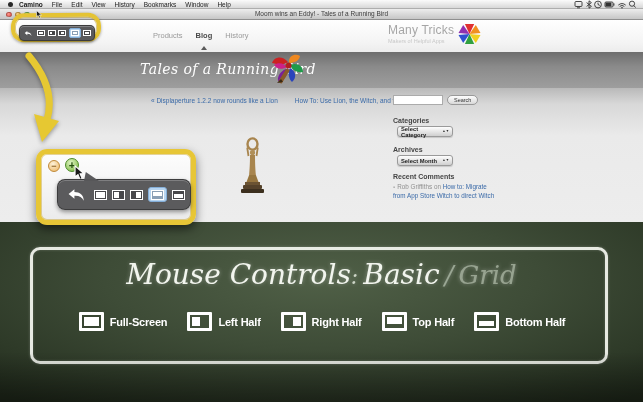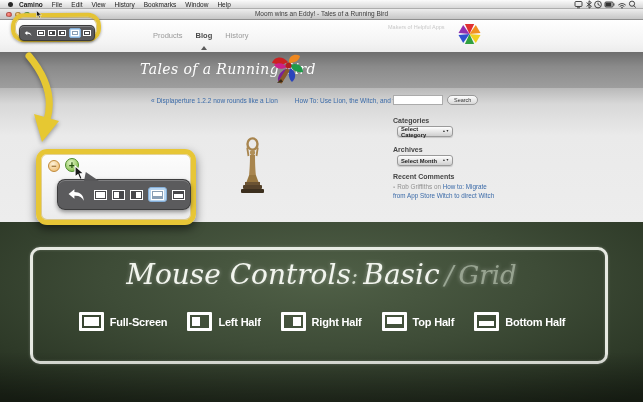--- a/index.html
+++ b/index.html
@@ -190,20 +190,21 @@
 
   <div class="page">
 
     <div class="pheader">
       <div class="sitenav">
         <span class="nav-item">Products</span>
         <span class="nav-item active">Blog</span>
         <span class="nav-item">History</span>
       </div>
       <div class="logo">
+        <div class="logo-title">Many Tricks</div>
         <div class="logo-sub">Makers of Helpful Apps</div>
         <svg class="pinwheel" width="25" height="22" viewBox="0 0 25 22">
           <g stroke-linejoin="round">
             <path d="M12.5 11 L7.9 1 L17.2 1 Z" fill="#e03030"></path>
             <path d="M12.5 11 L18.8 2 L23.5 10 Z" fill="#f09020"></path>
             <path d="M12.5 11 L23.5 12 L18.8 20 Z" fill="#f0d020"></path>
             <path d="M12.5 11 L17.2 21 L7.9 21 Z" fill="#30a040"></path>
             <path d="M12.5 11 L6.2 20 L1.5 12 Z" fill="#3050d0"></path>
             <path d="M12.5 11 L1.5 10 L6.2 2 Z" fill="#9030b0"></path>
           </g>

